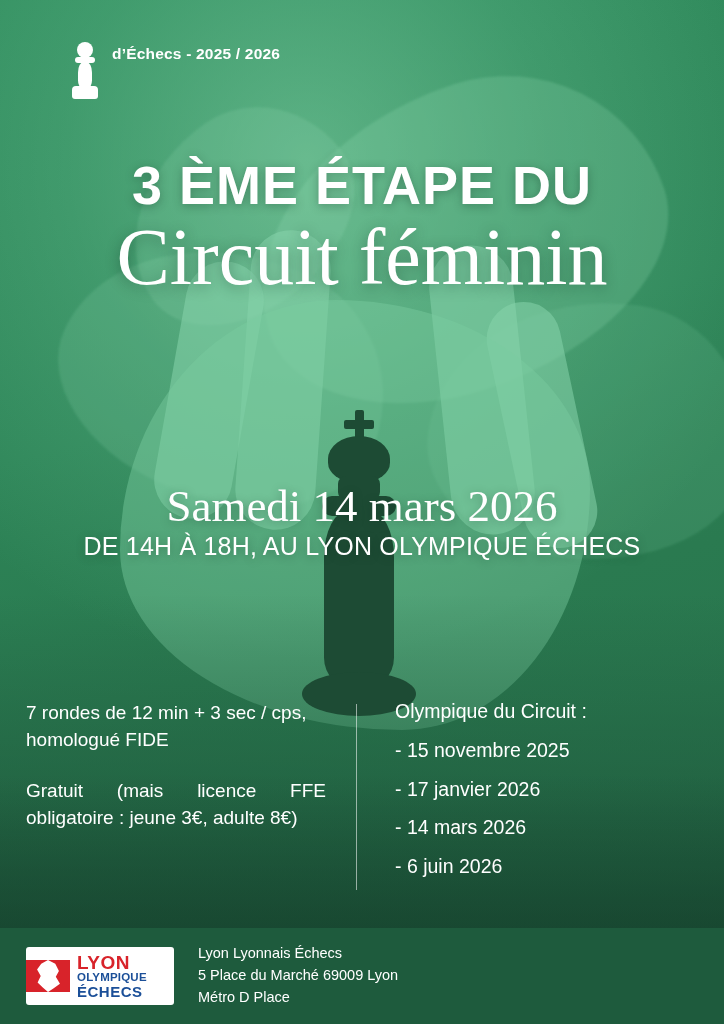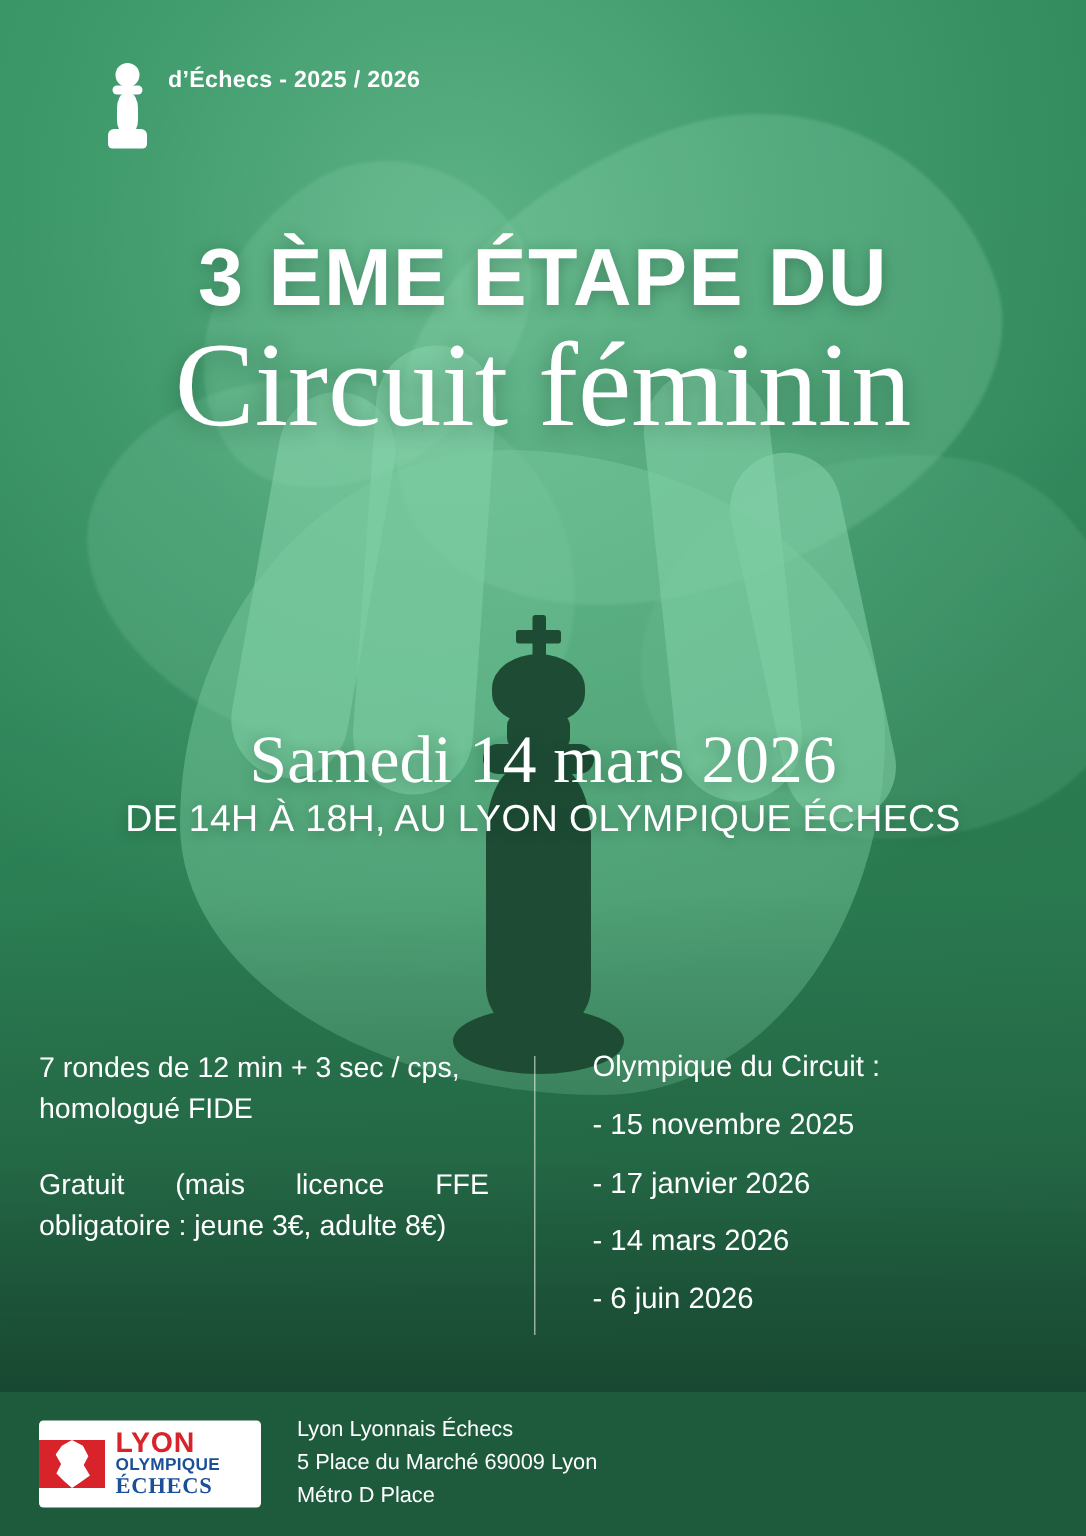--- a/index.html
+++ b/index.html
@@ -289,21 +289,21 @@
   .footer .logo .words {
     flex: 1;
     padding: 4px 6px 4px 7px;
     box-sizing: border-box;
     color: #1b4f98;
     font-weight: bold;
     line-height: 1.02;
   }
   .footer .logo .words .w1 { font-size: 19px; color: #d8232a; letter-spacing: 0.5px; }
   .footer .logo .words .w2 { font-size: 11.5px; color: #1b4f98; letter-spacing: 0.2px; }
-  .footer .logo .words .w3 { font-size: 15px; color: #1b4f98; letter-spacing: 0.5px; font-family: Liberation Serif, serif; }
+  .footer .logo .words .w3 { font-size: 15px; color: #1b4f98; letter-spacing: 0.5px; }
 
   .footer .addr {
     margin-left: 24px;
     font-size: 14.5px;
     line-height: 1.5;
     color: #ffffff;
   }
   .footer .contact {
     margin-left: auto;
     margin-right: 24px;

